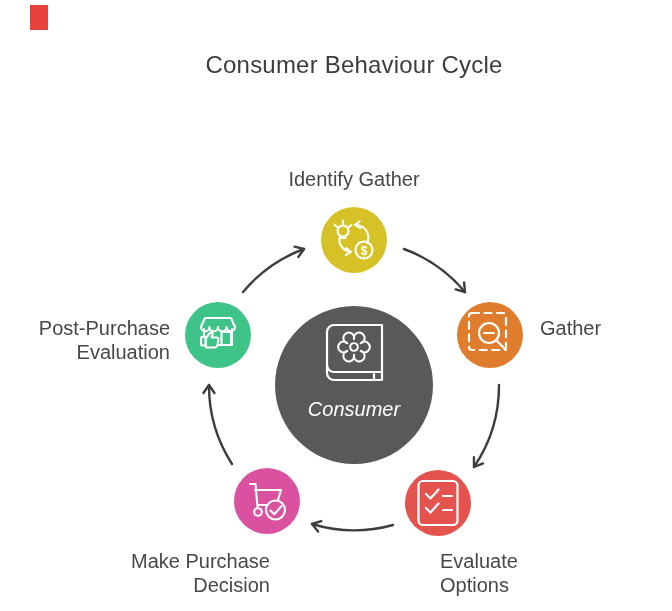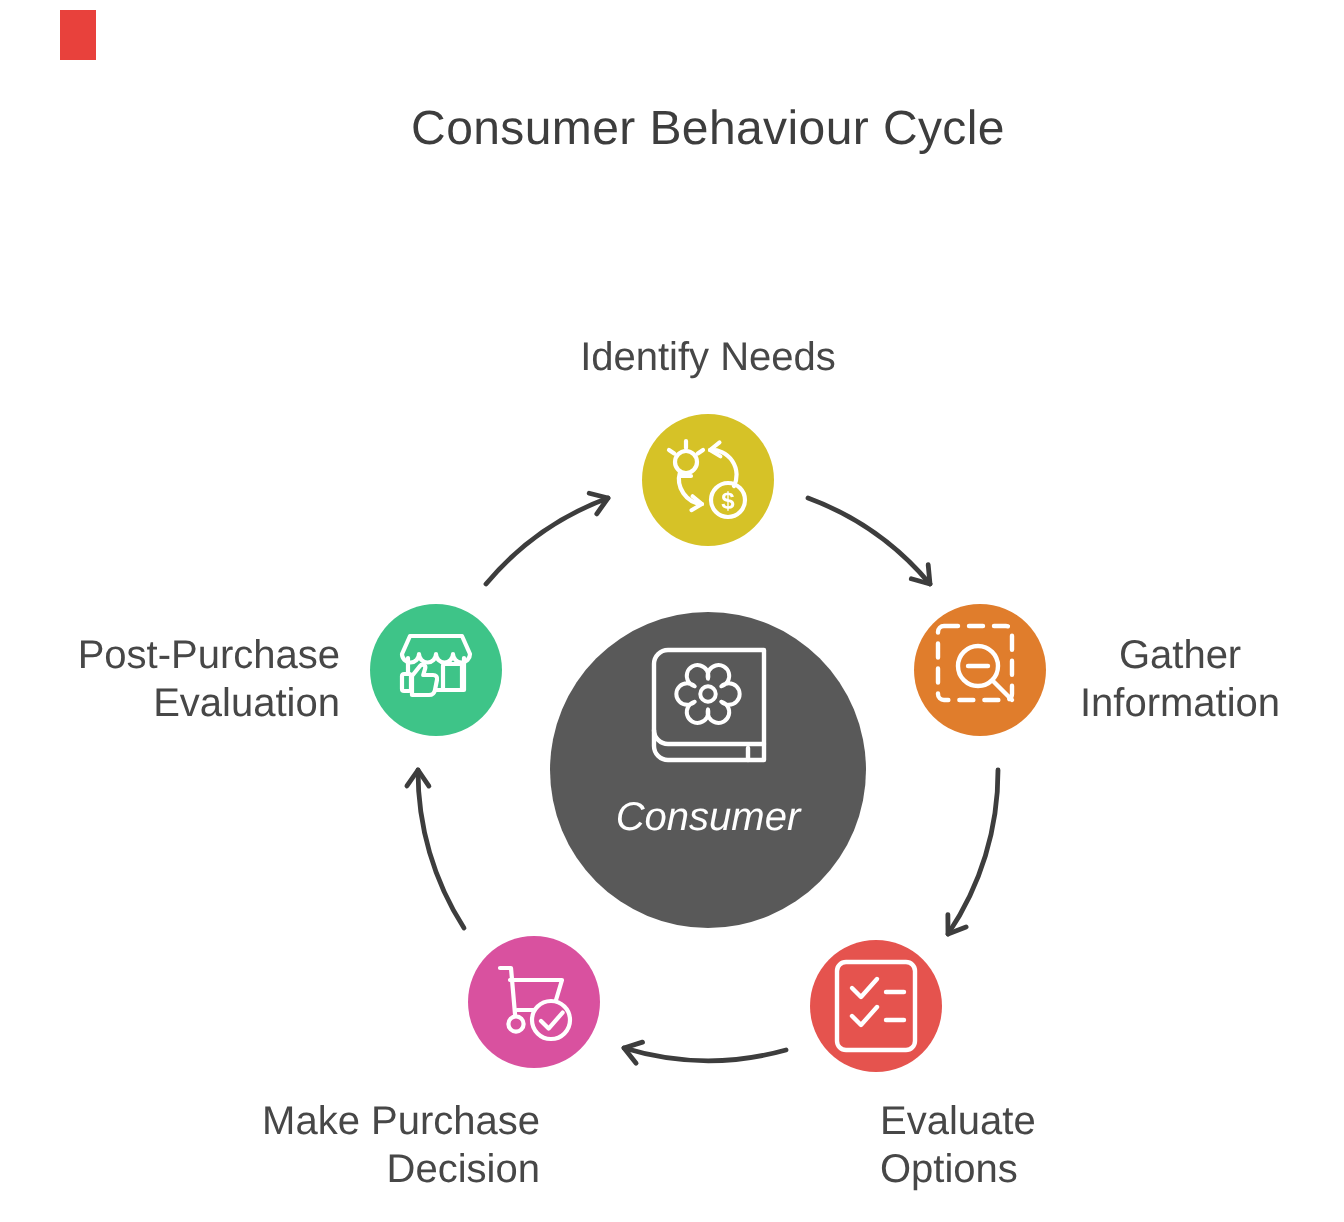--- a/index.html
+++ b/index.html
@@ -99,26 +99,25 @@
       <g transform="translate(354,347) scale(0.9)">
         <path d="M7.36,-4.25 A6,6 0 1 1 7.36,4.25 A6,6 0 1 1 0,8.5 A6,6 0 1 1 -7.36,4.25 A6,6 0 1 1 -7.36,-4.25 A6,6 0 1 1 0,-8.5 A6,6 0 1 1 7.36,-4.25 Z"></path>
         <circle cx="0" cy="0" r="4.3"></circle>
       </g>
     </g>
   </svg>
 
   <div class="title">Consumer Behaviour Cycle</div>
 
   <div class="node-label lbl-identify">
-    <div>Identify Needs</div>
+    <div>Identify Gather</div>
   </div>
 
   <div class="node-label lbl-gather">
     <div>Gather</div>
-    <div>Information</div>
   </div>
 
   <div class="node-label lbl-post">
     <div>Post-Purchase</div>
     <div>Evaluation</div>
   </div>
 
   <div class="node-label lbl-evaluate">
     <div>Evaluate</div>
     <div>Options</div>

